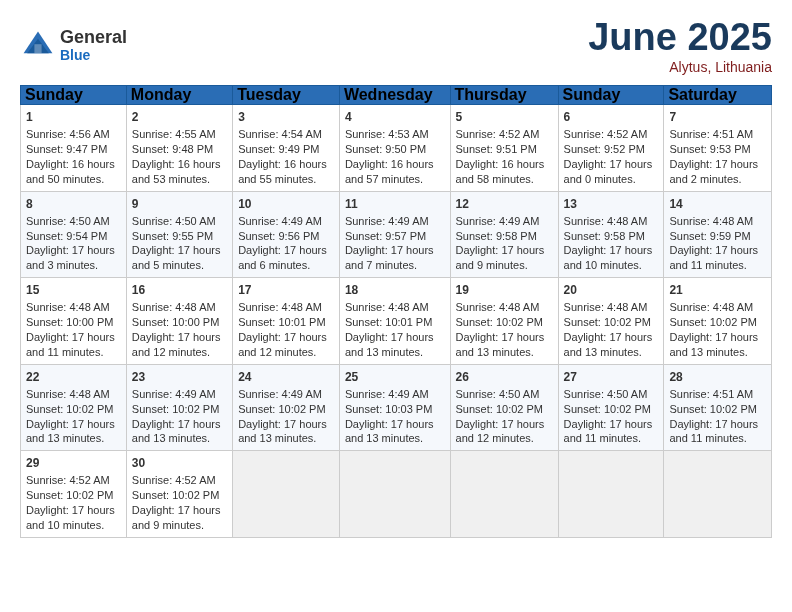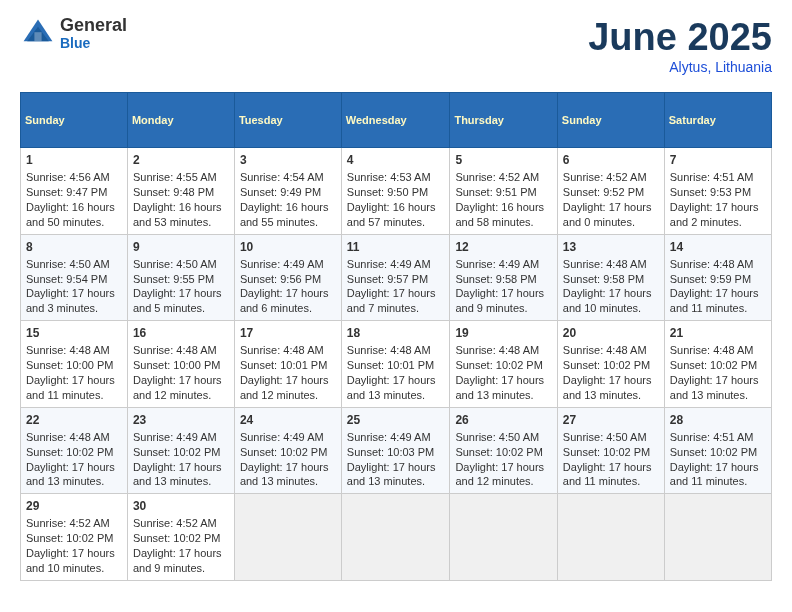--- a/index.html
+++ b/index.html
@@ -12,22 +12,22 @@
     }
     .page {
       width: 792px;
       height: 612px;
       padding: 16px 20px 10px 20px;
       position: relative;
     }
     .header {
       display: flex;
       justify-content: space-between;
-      align-items: flex-start;
-      margin-bottom: 17px;
+      align-items: center;
+      margin-bottom: 10px;
     }
     .logo {
       display: flex;
       align-items: center;
       gap: 4px;
     }
     .logo-text {
       display: flex;
       flex-direction: column;
       line-height: 1.1;
@@ -49,33 +49,33 @@
     .title-block {
       text-align: right;
     }
     .month-title {
       font-size: 38px;
       font-weight: bold;
       color: #1a3a5c;
     }
     .location {
       font-size: 14px;
-      color: #1d4ed8;
+      color: #7f1d1d;
     }
     .calendar {
       width: 100%;
       border-collapse: collapse;
       font-size: 10.5px;
     }
     .calendar thead tr th {
       background-color: #2a6db5;
-      color: #fef9c3;
-      padding: 21px 4px;
+      color: #000000;
+      padding: 0 4px;
       text-align: left;
-      font-size: 11px;
+      font-size: 16px;
       font-weight: bold;
       border: 1px solid #1a5a9a;
     }
     .calendar tbody tr td {
       vertical-align: top;
       border: 1px solid #ccc;
       padding: 4px 5px;
       width: 113px;
       min-height: 70px;
       background: #fff;

